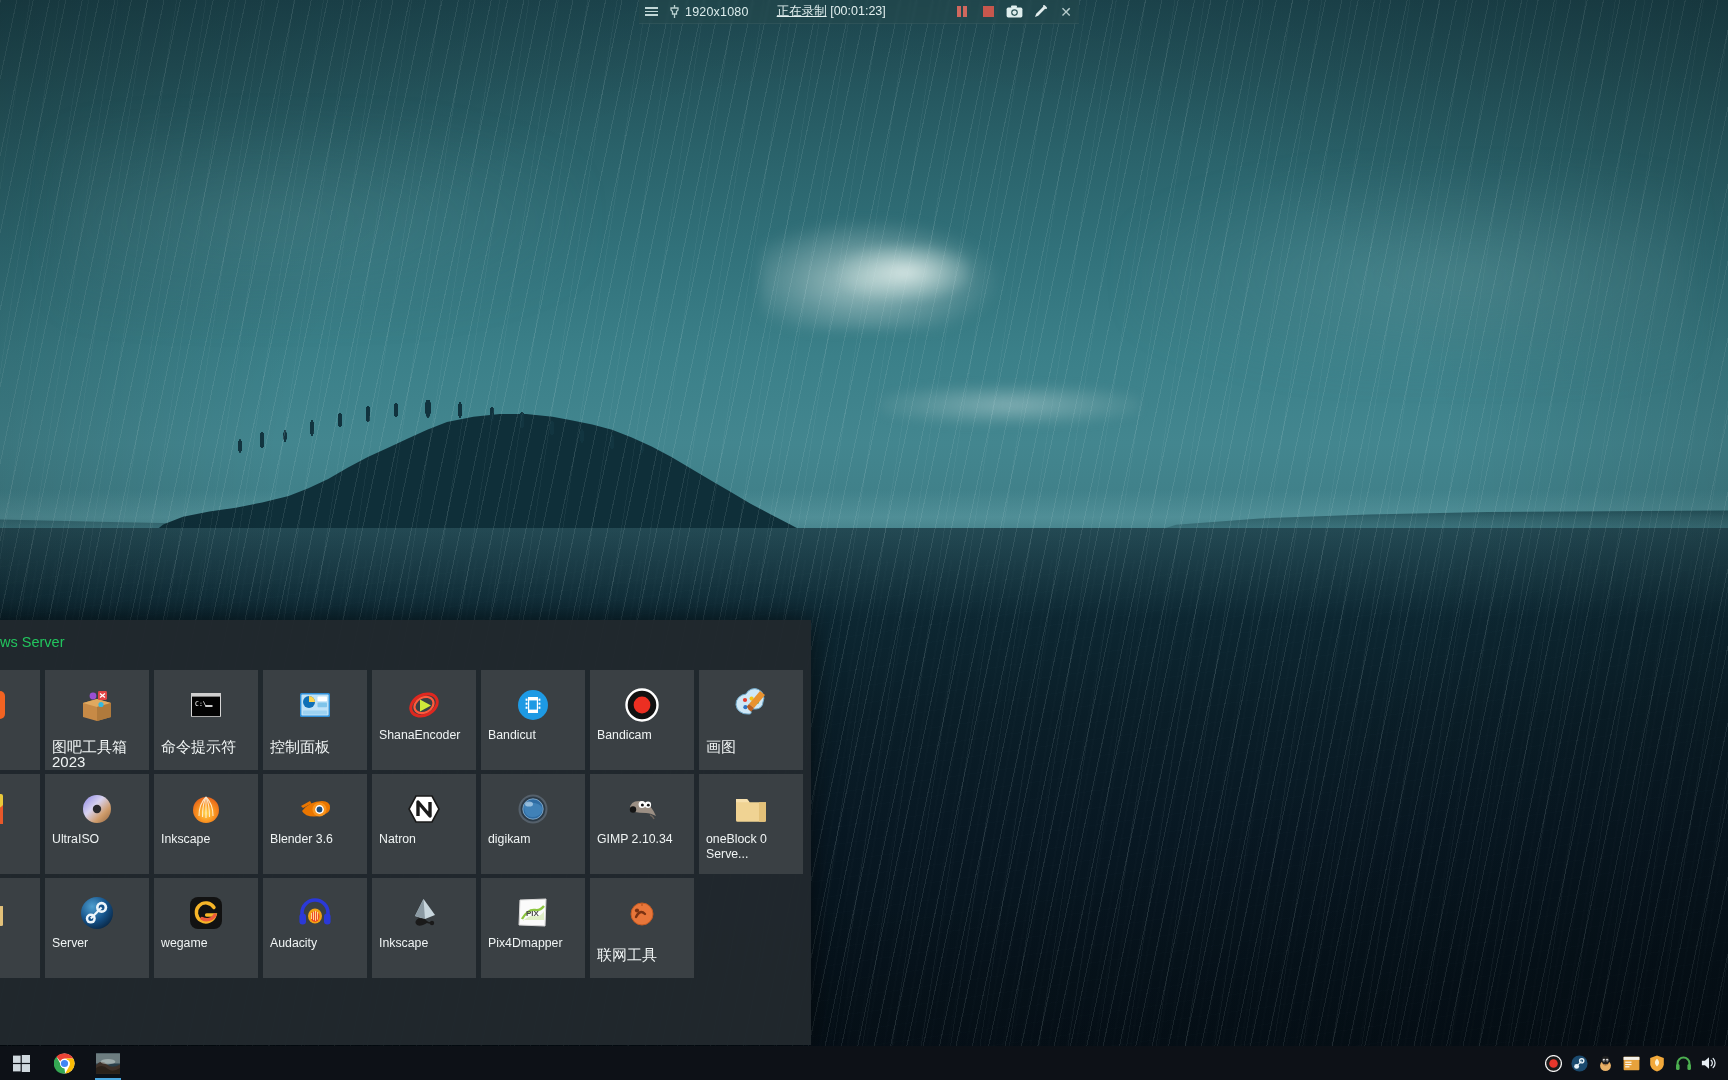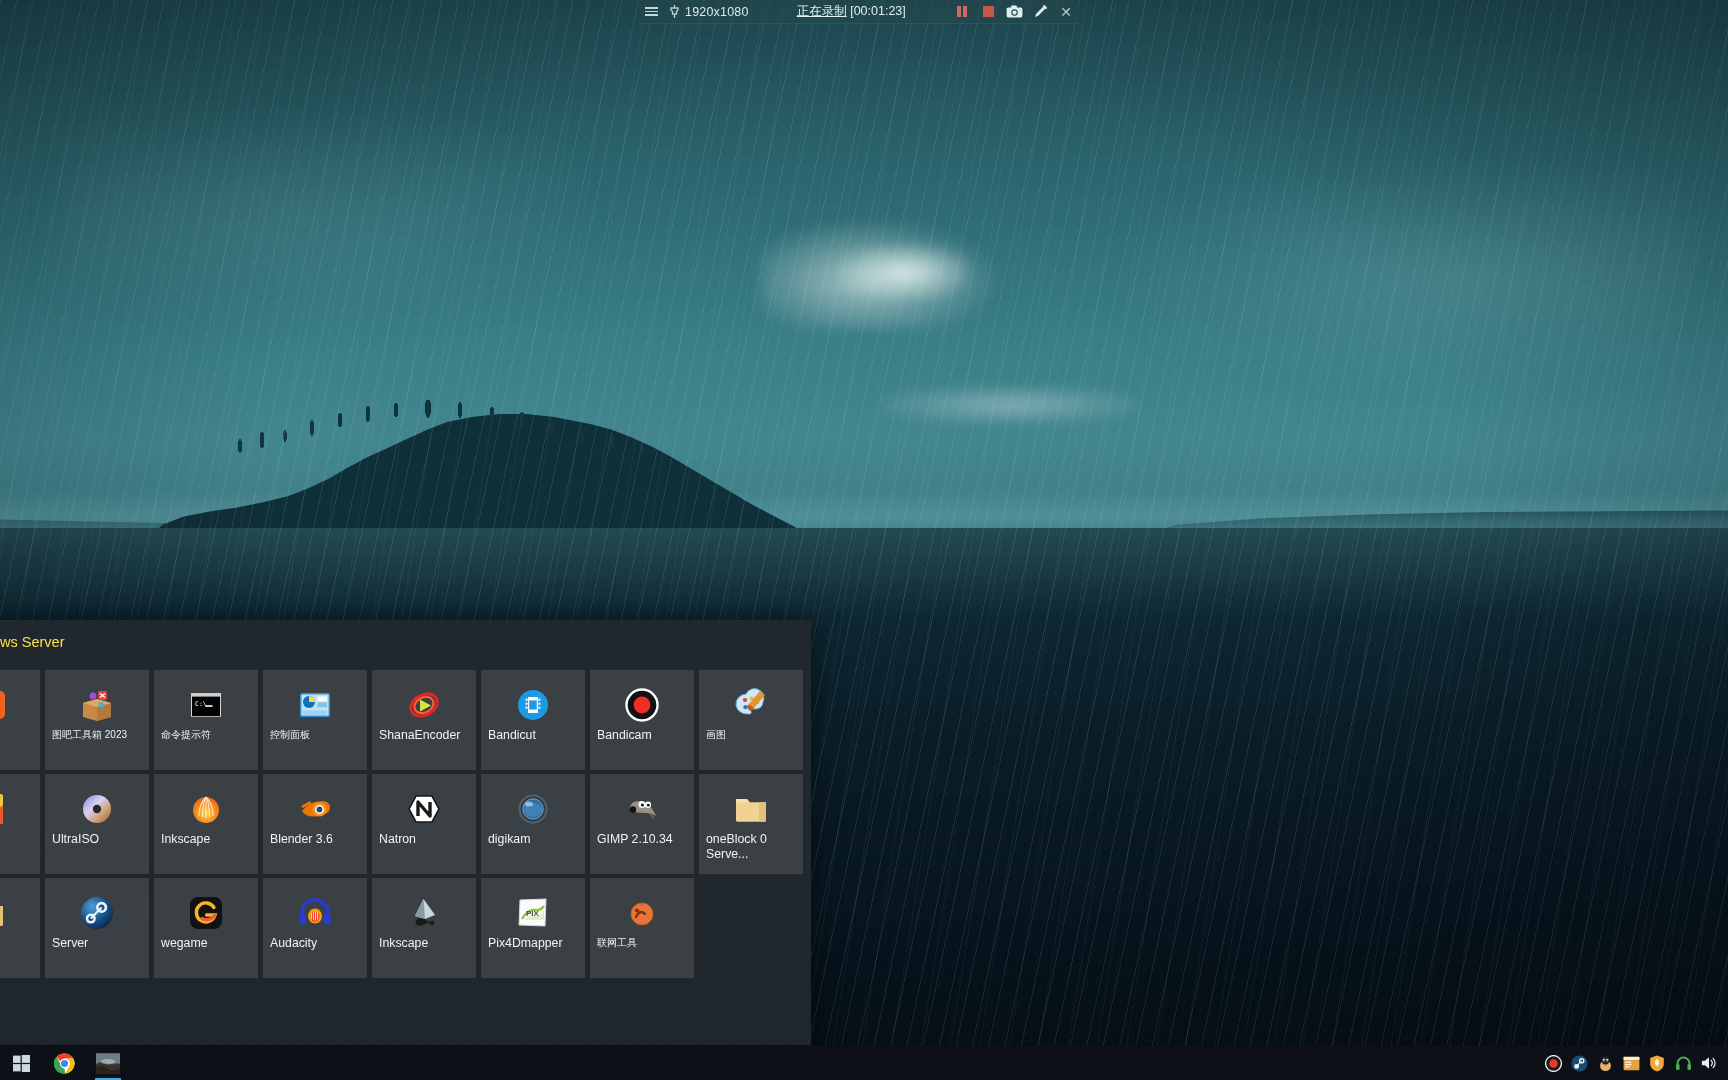--- a/index.html
+++ b/index.html
@@ -153,21 +153,21 @@
     backdrop-filter: blur(1px);
   }
   #recorder-bar .rb-btn {
     display: flex; align-items: center; justify-content: center;
     height: 24px; cursor: default;
   }
   .rb-hamb { width: 24px; }
   .rb-hamb i { display:block; width: 13px; height: 1.5px; background:#c2d7d7; margin: 2px 0; }
   .rb-pin { width: 22px; color:#b9d0d0; font-size: 13px; }
   #rec-res { letter-spacing: .2px; color:#dcecec; }
-  #rec-status { margin-left: 48px; color:#e3f0f0; white-space: nowrap; }
+  #rec-status { margin-left: 28px; color:#e3f0f0; white-space: nowrap; }
   #rec-status .uline { text-decoration: underline; }
   .rb-right { margin-left: auto; display:flex; align-items:center; }
   .rb-pause { width: 26px; }
   .rb-pause i { display:inline-block; width:3.5px; height:11px; background:#d0685e; margin:0 1.3px; }
   .rb-stop { width: 26px; }
   .rb-stop i { display:block; width: 11px; height: 11px; background:#c7574d; }
   .rb-cam { width: 26px; }
   .rb-pen { width: 26px; }
   .rb-close { width: 26px; color:#b8cccc; font-size:14px; }
 
@@ -175,21 +175,21 @@
   #start-menu {
     position: absolute; left: -64px; top: 620px; width: 875px; height: 425px;
     background: rgba(33,40,45,.97);
     box-shadow: 0 0 24px rgba(0,0,0,.55);
   }
   #sm-header {
     position: absolute; left: 0; top: 0; height: 44px; width: 100%;
     display: flex; align-items: center;
   }
   #sm-group-title {
-    margin-left: 64px; color: #fde047; font-size: 14.5px;
+    margin-left: 64px; color: #22c55e; font-size: 14.5px;
   }
   #sm-grid {
     position: absolute; left: 0; top: 50px;
     display: grid;
     grid-template-columns: repeat(8, 104px);
     gap: 4px 5px;
     padding-left: 0px;
   }
   .tile {
     width: 104px; height: 100px;
@@ -200,21 +200,21 @@
   .tile-icon {
     position: absolute; left: 0; right: 0; top: 14px;
     height: 42px;
     display: flex; align-items: center; justify-content: center;
   }
   .tile-label {
     position: absolute; left: 7px; right: 5px; top: 58px;
     color: #f0f4f4; font-size: 12.3px; line-height: 14.5px;
     word-break: break-word;
   }
-  .tile-label.cjk { font-size: 10px; }
+  .tile-label.cjk { font-size: 15px; margin-top: 12px; }
   .ico { width: 36px; height: 36px; display:block; }
   .ico-32 { width: 32px; height: 32px; display:block; }
 
   
   #taskbar {
     position: absolute; left: 0; bottom: 0; width: 1728px; height: 34px;
     background: #0d1117;
     display: flex; align-items: center;
   }
   #tb-start {

